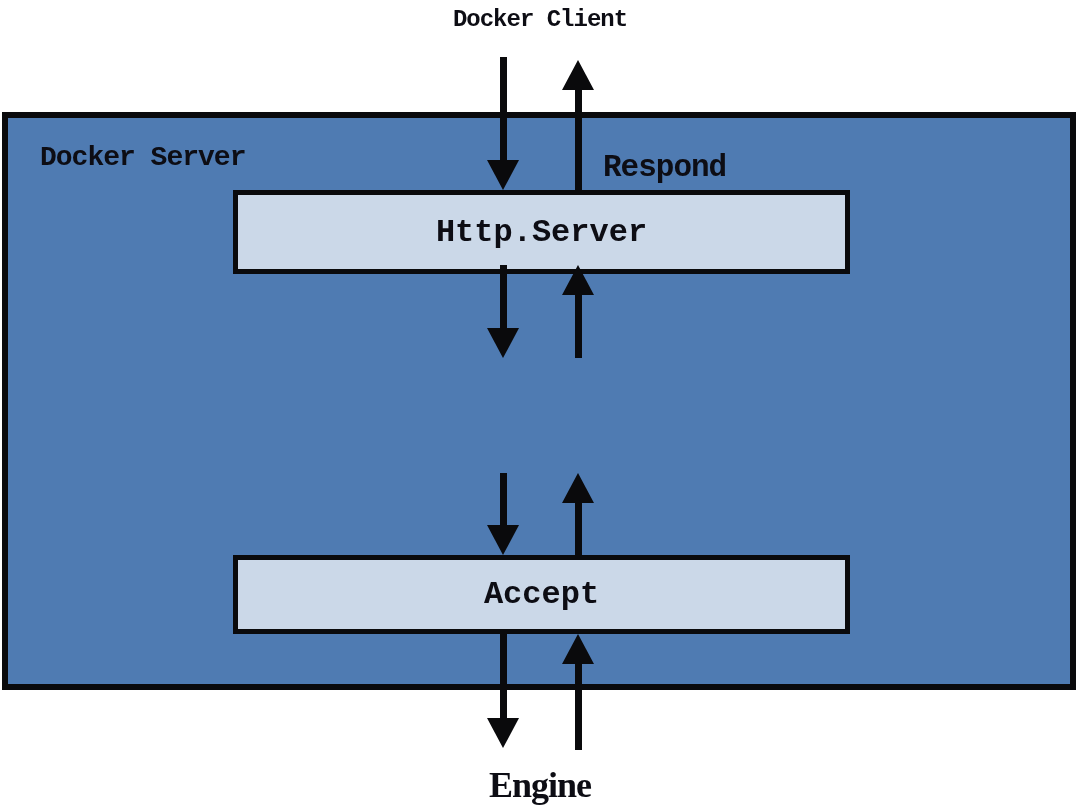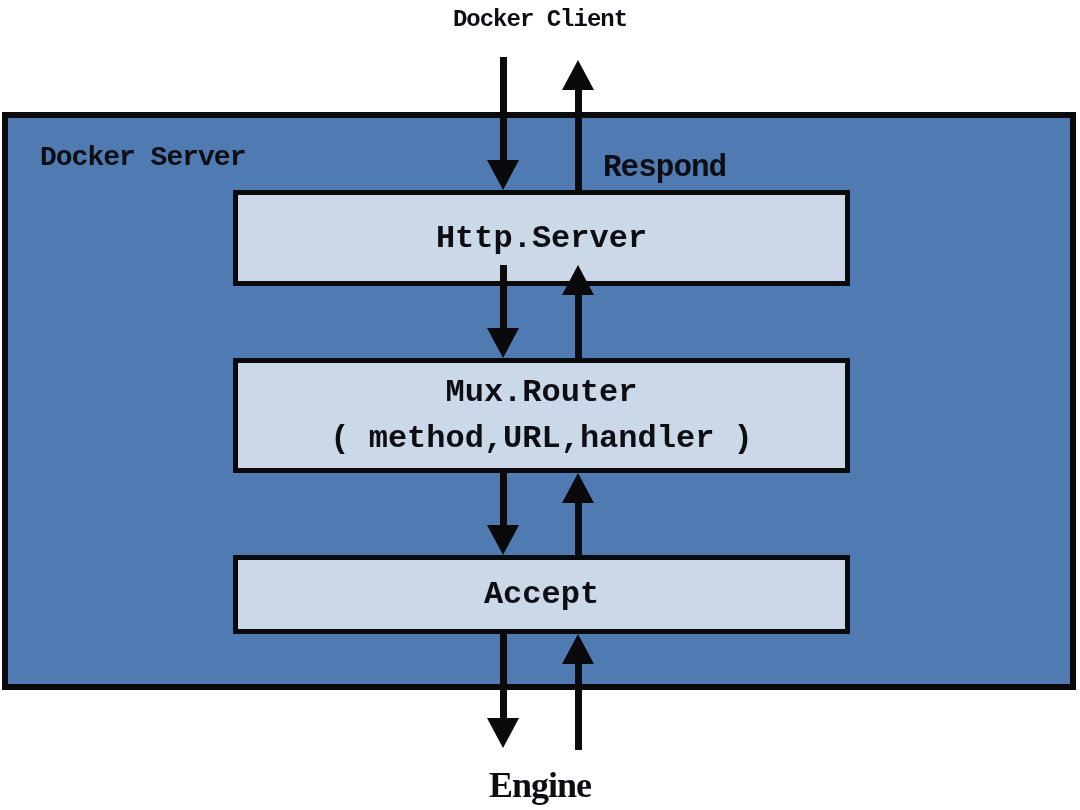--- a/index.html
+++ b/index.html
@@ -68,21 +68,21 @@
     background: var(--node-fill);
     border: 5px solid var(--stroke);
     display: flex;
     flex-direction: column;
     align-items: center;
     justify-content: center;
     font-size: 32px;
     font-weight: bold;
     z-index: 2;
   }
-  .node-http    { top: 190px; height: 96px; }
+  .node-http    { top: 190px; height: 84px; }
   .node-mux     { top: 358px; height: 115px; }
   .node-handler { top: 555px; height: 79px; }
   .node .sub { font-size: 32px; font-weight: bold; }
   .node-mux span { line-height: 46px; }
 
   .edge-label {
     position: absolute;
     font-size: 31px;
     font-weight: bold;
     z-index: 4;
@@ -132,24 +132,20 @@
   <div class="top-label">Docker Client</div>
 
   <div class="server-box">
     <div class="server-title">Docker Server</div>
   </div>
 
   <div class="node node-http">
     <span>Http.Server</span>
   </div>
 
-  <div class="node node-mux">
-    <span>Mux.Router</span>
-    <span class="sub">( method,URL,handler )</span>
-  </div>
 
   <div class="node node-handler">
     <span>Accept</span>
   </div>
 
   <div class="arrow down a-client-in">
     <div class="shaft"></div>
     <div class="head"></div>
   </div>
   <div class="arrow up a-client-out">

